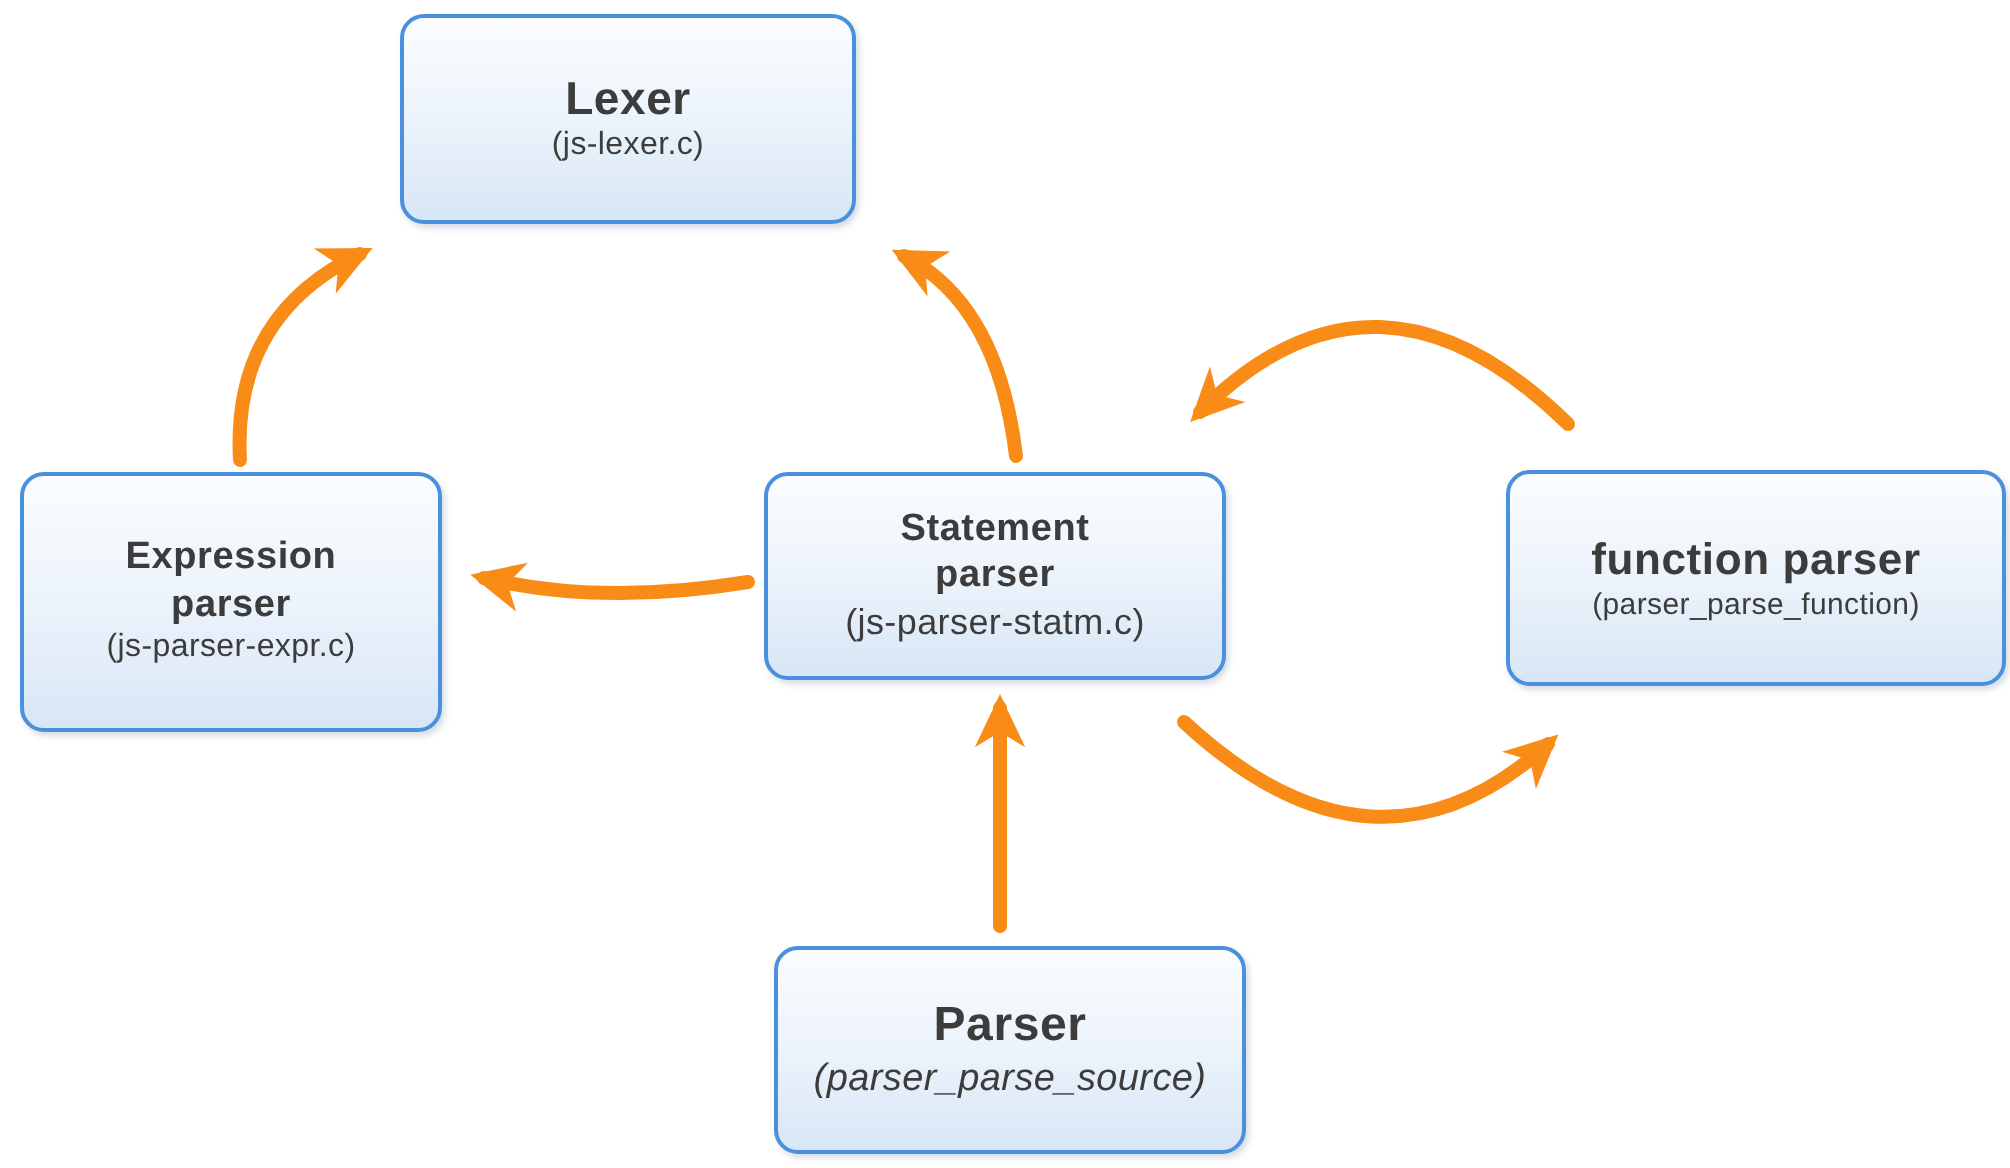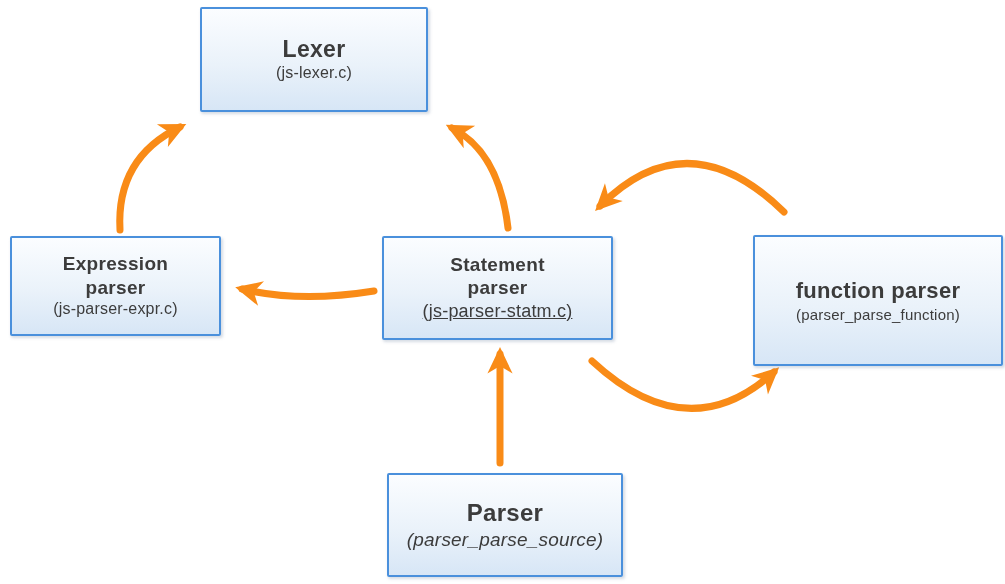--- a/index.html
+++ b/index.html
@@ -35,47 +35,47 @@
     stroke-linecap:round;
   }
   .node{
     position:absolute;
     display:flex;
     flex-direction:column;
     align-items:center;
     justify-content:center;
     text-align:center;
     border:2px solid var(--node-border);
-    border-radius:2px;
+    border-radius:12px;
     background:linear-gradient(180deg, var(--node-top) 0%, var(--node-mid) 55%, var(--node-bottom) 100%);
     box-shadow:1.5px 2px 3px rgba(120,140,165,0.30);
   }
   .node .title{
     font-weight:bold;
     white-space:pre-line;
     line-height:1.25;
     letter-spacing:0.3px;
   }
   .node .subtitle{
     line-height:1.3;
     letter-spacing:0.2px;
   }
   .node-lexer     {left:200px; top:7px;   width:228px; height:105px;}
   .node-lexer .title{font-size:23px;}
   .node-lexer .subtitle{font-size:16px;}
 
-  .node-expression{left:10px;  top:236px; width:211px; height:100px;}
+  .node-expression{left:10px;  top:236px; width:211px; height:130px;}
   .node-expression .title{font-size:19px;}
   .node-expression .subtitle{font-size:16px;}
 
   .node-statement {left:382px; top:236px; width:231px; height:104px;}
   .node-statement .title{font-size:19px;}
-  .node-statement .subtitle{font-size:18px;text-decoration:underline;}
+  .node-statement .subtitle{font-size:18px;}
 
-  .node-function  {left:753px; top:235px; width:250px; height:131px;text-align:right;}
+  .node-function  {left:753px; top:235px; width:250px; height:108px;text-align:right;}
   .node-function .title{font-size:22px;}
   .node-function .subtitle{font-size:15px;}
 
   .node-parser    {left:387px; top:473px; width:236px; height:104px;}
   .node-parser .title{font-size:24px;}
   .node-parser .subtitle{font-size:19px;font-style:italic;}
 </style>
 </head>
 <body>
 

